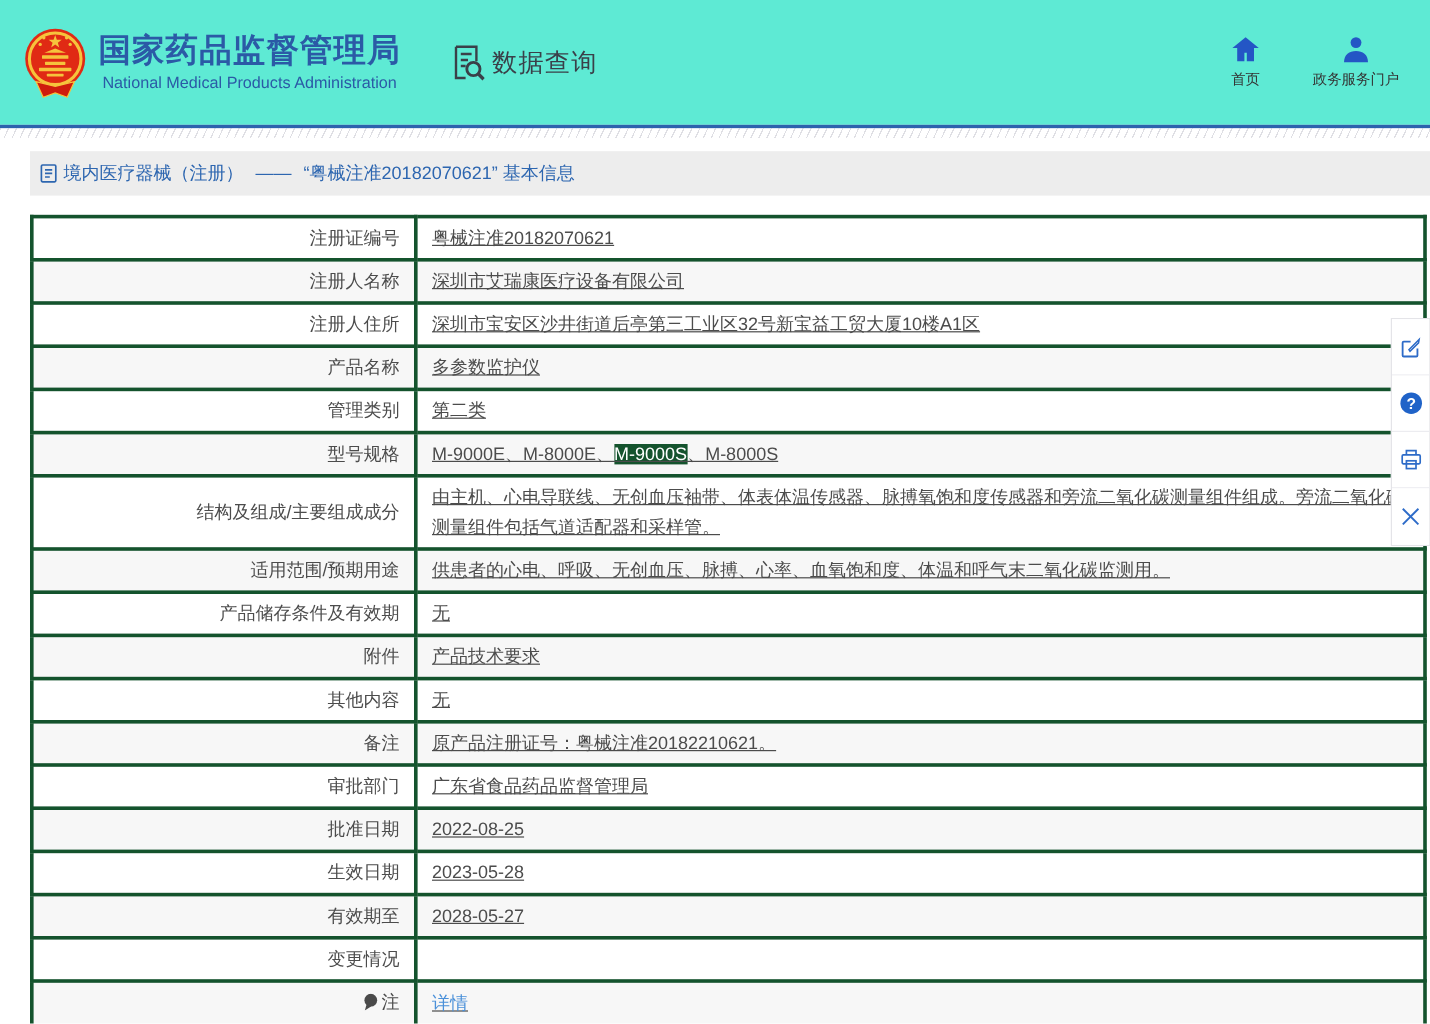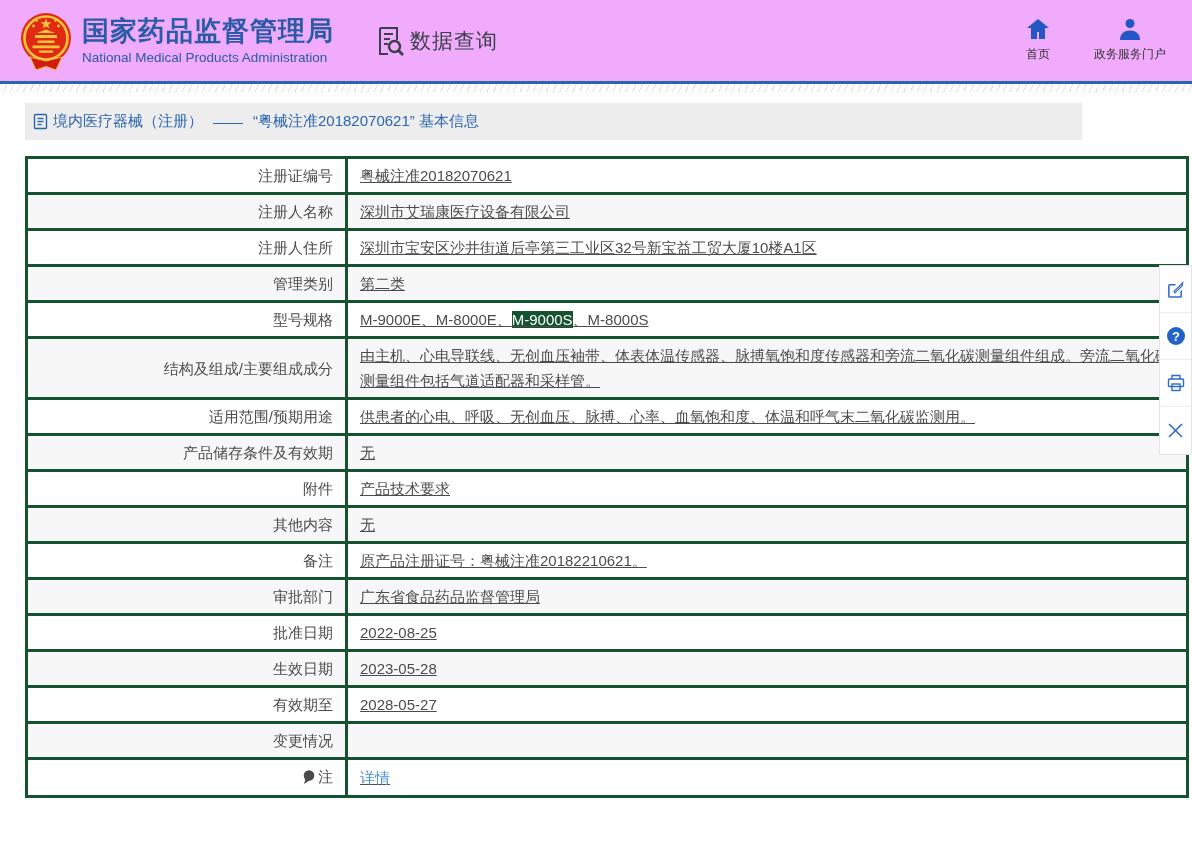--- a/index.html
+++ b/index.html
@@ -3,37 +3,37 @@
 <meta charset="utf-8">
 <style>
   html,body{margin:0;padding:0;}
   body{
     width:1192px;height:853px;position:relative;overflow:hidden;
     background:#ffffff;
     font-family:"Liberation Sans","DejaVu Sans",sans-serif;
     color:#4c4c4c;
   }
   
-  .site-header{height:81px;display:flex;align-items:center;background:#f0abfc;}
+  .site-header{height:104px;display:flex;align-items:center;background:#5eead4;text-align:center;}
   .logo-wrap{margin-left:20px;width:52px;height:60px;flex:none;}
   .org-titles{margin-left:10px;line-height:1.15;}
   .org-cn{font-size:27px;font-weight:bold;color:#2b5aa6;letter-spacing:1px;}
   .org-en{font-size:13.5px;color:#2b5aa6;margin-top:3px;}
   .section-entry{display:flex;align-items:center;margin-left:42px;cursor:pointer;}
   .section-entry .txt{font-size:21px;color:#3a4049;letter-spacing:1px;margin-left:6px;}
   .header-spacer{flex:1;}
   .header-nav{display:flex;align-items:flex-start;gap:44px;margin-right:26px;}
   .nav-item{display:flex;flex-direction:column;align-items:center;gap:6px;cursor:pointer;}
   .nav-item .lbl{font-size:12px;color:#333;}
   
   .blue-rule{height:3px;background:#2d62ad;}
   .hatch-band{height:8px;background:repeating-linear-gradient(115deg,#dfdfe4 0,#dfdfe4 1px,#ffffff 1px,#ffffff 6px);}
   
   .breadcrumb-bar{
-    margin:11px 0 0 25px;width:1057px;height:37px;background:#ededed;
+    margin:11px 0 0 25px;width:1167px;height:37px;background:#ededed;
     display:flex;align-items:center;box-sizing:border-box;padding-left:8px;
   }
   .breadcrumb-bar .doc-icon{flex:none;margin-right:5px;display:inline-flex;}
   .crumb-txt{font-size:15px;color:#2d66b0;white-space:nowrap;}
   .crumb-sep{margin:0 10px;}
   
   .info-table{
     margin:16px 0 0 25px;width:1164px;border-collapse:collapse;
     border:1px solid #c9c9c9;table-layout:fixed;
   }
@@ -140,20 +140,24 @@
       </tr>
       <tr>
         <td class="label-cell">注册人名称</td>
         <td class="value-cell">深圳市艾瑞康医疗设备有限公司</td>
       </tr>
       <tr>
         <td class="label-cell">注册人住所</td>
         <td class="value-cell">深圳市宝安区沙井街道后亭第三工业区32号新宝益工贸大厦10楼A1区</td>
       </tr>
       <tr>
+        <td class="label-cell">产品名称</td>
+        <td class="value-cell">多参数监护仪</td>
+      </tr>
+      <tr>
         <td class="label-cell">管理类别</td>
         <td class="value-cell">第二类</td>
       </tr>
       <tr>
         <td class="label-cell">型号规格</td>
         <td class="value-cell"><span>M-9000E、M-8000E、</span><span class="selected-text">M-9000S</span><span>、M-8000S</span></td>
       </tr>
       <tr>
         <td class="label-cell">结构及组成/主要组成成分</td>
         <td class="value-cell">由主机、心电导联线、无创血压袖带、体表体温传感器、脉搏氧饱和度传感器和旁流二氧化碳测量组件组成。旁流二氧化碳测量组件包括气道适配器和采样管。</td>

